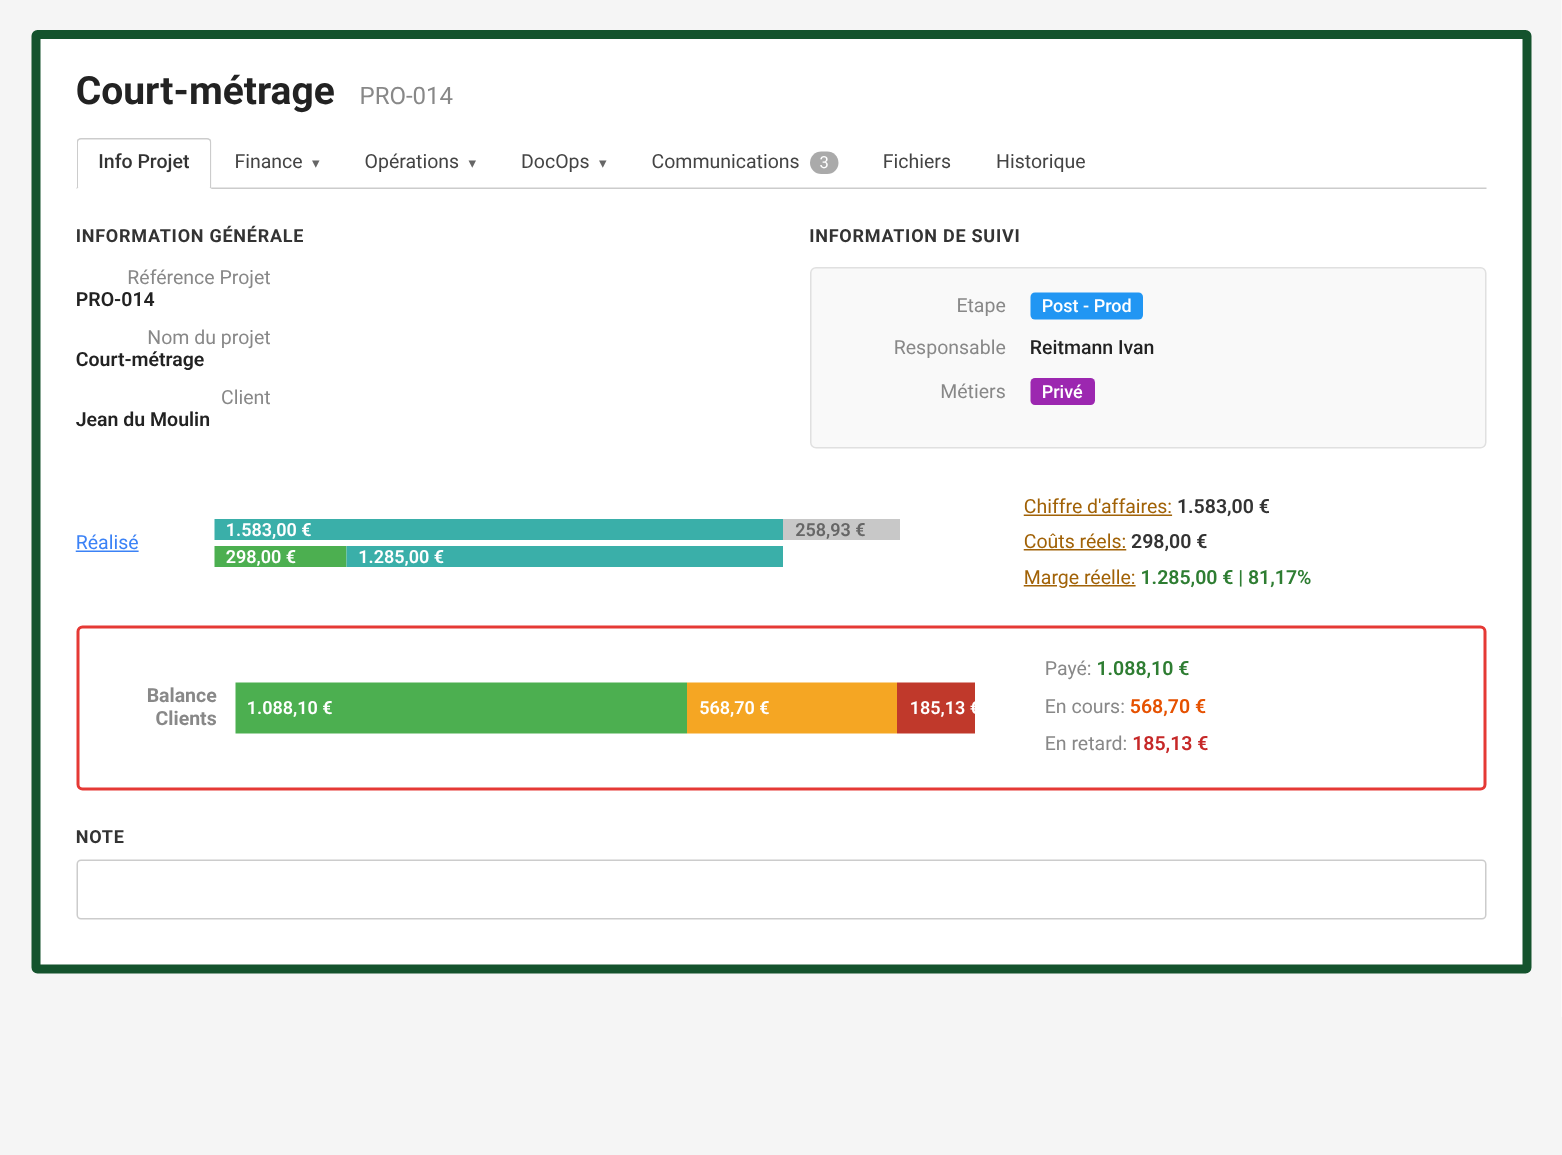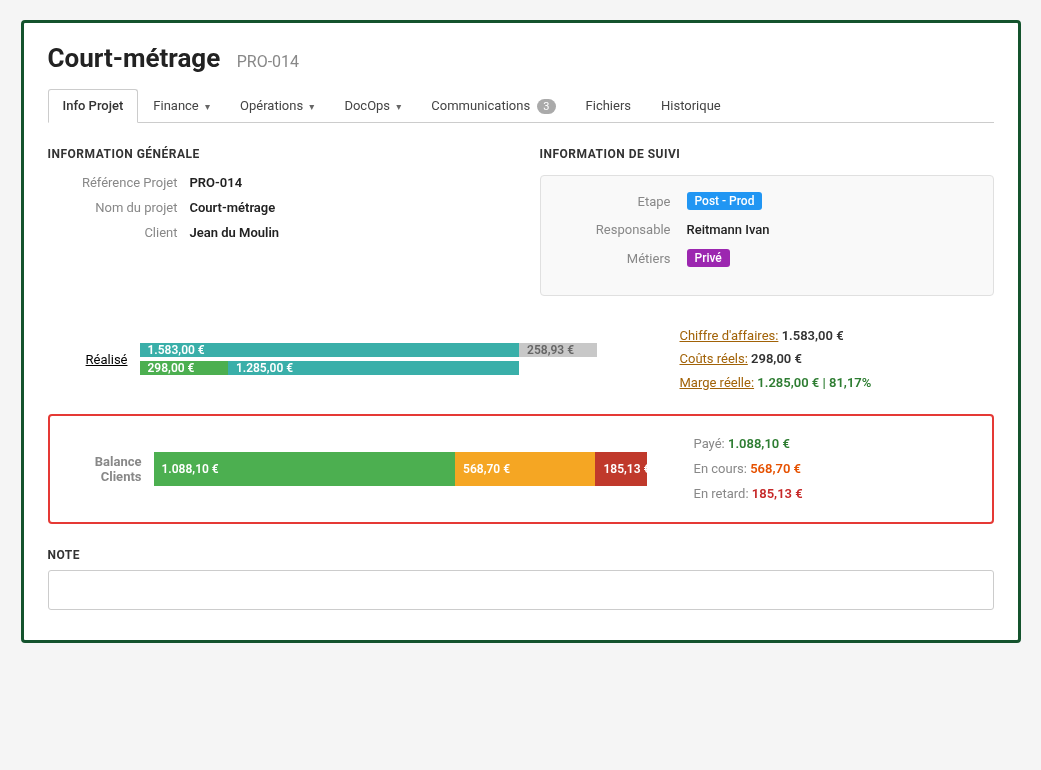--- a/index.html
+++ b/index.html
@@ -7,21 +7,21 @@
       font-family: -apple-system, BlinkMacSystemFont, 'Segoe UI', Roboto, Arial, sans-serif;
       background: #f5f5f5;
       display: flex;
       justify-content: center;
       align-items: flex-start;
       min-height: 770px;
       padding: 20px;
     }
     .card {
       background: #fff;
-      border: 3px solid #14532d;
+      border: 6px solid #14532d;
       border-radius: 4px;
       width: 1000px;
       padding: 20px 24px 30px;
     }
     .page-title {
       font-size: 26px;
       font-weight: 700;
       color: #222;
       margin-bottom: 16px;
     }
@@ -79,20 +79,21 @@
       font-size: 12px;
       font-weight: 700;
       color: #333;
       letter-spacing: 0.5px;
       margin-bottom: 14px;
     }
     .info-row {
       display: flex;
       align-items: baseline;
       margin-bottom: 10px;
+      flex-direction: column;
     }
     .info-label {
       font-size: 13px;
       color: #888;
       width: 130px;
       text-align: right;
       margin-right: 12px;
       flex-shrink: 0;
     }
     .info-value {
@@ -134,27 +135,26 @@
     .tracking-value {
       font-size: 13px;
       color: #222;
       font-weight: 500;
     }
     .chart-section {
       margin-bottom: 20px;
     }
     .chart-label {
       font-size: 13px;
-      color: #000000;
+      color: #3b82f6;
       text-decoration: underline;
       cursor: pointer;
       width: 80px;
       flex-shrink: 0;
       margin-right: 12px;
-      text-align: right;
     }
     .bar-container {
       display: flex;
       align-items: stretch;
       height: 34px;
       flex: 1;
       max-width: 520px;
     }
     .bar-segment {
       display: flex;

